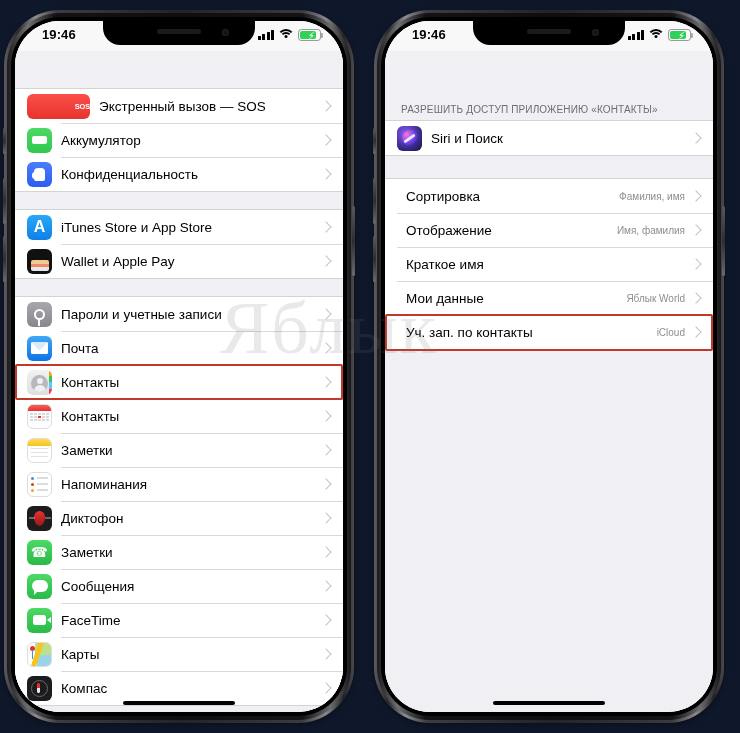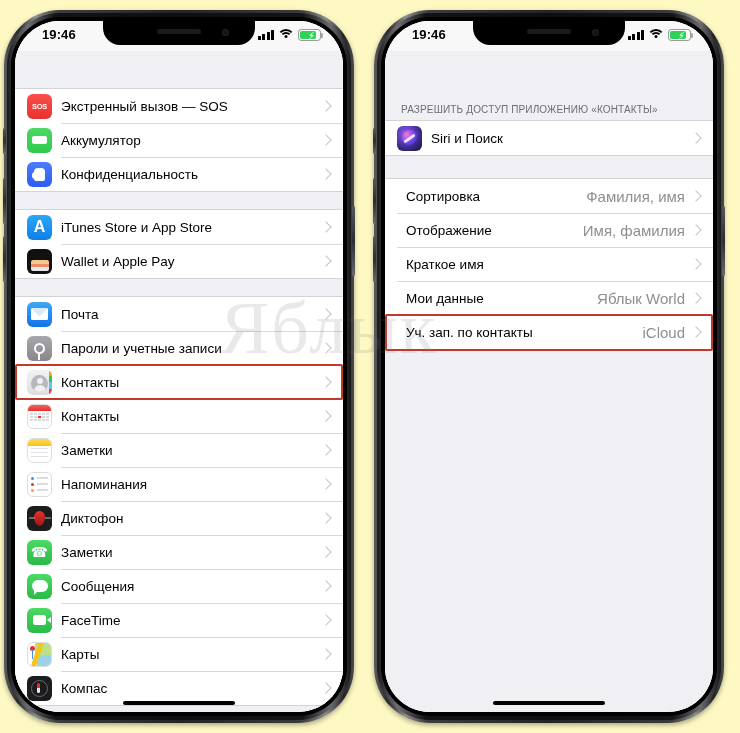--- a/index.html
+++ b/index.html
@@ -1,17 +1,17 @@
 <!DOCTYPE html>
 <html><head>
 <meta charset="utf-8">
 <style>
   html,body{margin:0;padding:0;background:#ffffff;}
   body{width:740px;height:733px;overflow:hidden;font-family:"Liberation Sans","DejaVu Sans",sans-serif;-webkit-font-smoothing:antialiased;}
-  .stage{position:relative;width:740px;height:733px;background:#fef9c3;}
+  .stage{position:relative;width:740px;height:733px;background:#0f172a;}
 
   
   .phone{position:absolute;top:10px;width:350px;height:713px;}
   .phone.left{left:4px;}
   .phone.right{left:374px;}
 
   .band-outer{position:absolute;inset:0;border-radius:56px;
      background:linear-gradient(90deg,#5c5c5e 0%,#2a2a2c 4%,#8e8e90 9%,#3d3d3f 15%,#242426 50%,#3a3a3c 85%,#8a8a8c 92%,#232325 97%,#4a4a4c 100%);
      box-shadow:0 2px 5px rgba(0,0,0,.35);}
   .band-mid{position:absolute;inset:3px;border-radius:53px;
@@ -63,35 +63,35 @@
   .scroll{position:absolute;top:67px;left:0;right:0;bottom:0;background:#efeff4;}
   .gap{height:17px;background:#efeff4;}
   .gap.sm{height:11px;}
   .gap.lg{height:22px;}
   .group{background:#fff;border-top:.5px solid #d3d3d6;border-bottom:.5px solid #d3d3d6;}
   .row{position:relative;display:flex;align-items:center;height:34px;padding-left:12px;background:#fff;cursor:pointer;}
   .row + .row::before{content:"";position:absolute;left:46px;right:0;top:0;height:.5px;background:#d8d8da;}
   .row.noicon + .row.noicon::before{left:12px;}
   .row .ico{width:25px;height:25px;border-radius:6px;flex:none;position:relative;overflow:hidden;}
   .row .lbl{margin-left:9px;font-size:13.5px;color:#000;white-space:nowrap;}
-  .row .val{margin-left:auto;font-size:15px;color:#8e8e93;white-space:nowrap;padding-right:5px;}
+  .row .val{margin-left:auto;font-size:10px;color:#8e8e93;white-space:nowrap;padding-right:5px;}
   .row .chev{margin-left:auto;flex:none;margin-right:13px;width:7px;height:7px;border-top:1.6px solid #c4c4c6;border-right:1.6px solid #c4c4c6;transform:rotate(45deg);}
   .row .val + .chev{margin-left:2px;}
   .row.noicon{padding-left:12px;}
   .row.link .lbl{color:#007aff;}
   .sechdr{font-size:10px;color:#6d6d72;letter-spacing:.15px;padding:16px 0 5px 16px;text-transform:uppercase;}
 
   
   .hl{position:absolute;left:0;right:0;border:2.5px solid #c0392b;border-radius:2px;box-sizing:border-box;pointer-events:none;z-index:4;}
 
   
   .homebar{position:absolute;bottom:7px;left:50%;transform:translateX(-50%);width:112px;height:4px;border-radius:3px;background:#000;z-index:7;}
 
   
-  .i-sos{background:linear-gradient(180deg,#fb4e4a,#e8332e);display:flex;align-items:center;justify-content:center;}
+  .i-sos{background:linear-gradient(180deg,#fb4e4a,#e8332e);display:flex;align-items:center;justify-content:flex-end;padding-left:38px;}
   .i-sos span{color:#fff;font-size:7.5px;font-weight:700;letter-spacing:-.2px;}
   .i-batt{background:linear-gradient(180deg,#4cd964,#2fc94e);display:flex;align-items:center;justify-content:center;}
   .i-batt b{display:block;width:15px;height:8px;background:#fff;border-radius:2px;}
   .i-priv{background:linear-gradient(180deg,#4a7dfd,#2b5df0);display:flex;align-items:center;justify-content:center;}
   .i-priv b{display:block;width:11px;height:13px;background:#fff;border-radius:4px 4px 2px 2px;position:relative;}
   .i-priv b::before{content:"";position:absolute;left:-2.5px;top:4px;width:4px;height:7px;background:#fff;border-radius:3px 0 0 3px;}
   .i-store{background:linear-gradient(180deg,#2aa8f7,#0f7fe8);display:flex;align-items:center;justify-content:center;color:#fff;font-size:16px;font-weight:700;line-height:1;}
   .i-wallet{background:#111;display:flex;align-items:flex-end;justify-content:center;padding-bottom:3px;box-sizing:border-box;}
   .i-wallet b{display:block;width:18px;height:11px;border-radius:2px;background:linear-gradient(180deg,#f3c98d 0 33%,#eb8b6a 33% 66%,#e8e8ea 66% 100%);}
   .i-pass{background:linear-gradient(180deg,#a7a7ac,#87878d);display:flex;align-items:center;justify-content:center;}
@@ -232,31 +232,31 @@
                 </div>
               <div class="lbl">Wallet и Apple Pay</div>
               <div class="chev"></div>
             </div>
           </div>
 
           <div class="gap"></div>
 
           <div class="group" style="position:relative;">
             <div class="row">
+              <div class="ico i-pass">
+                  <b></b>
+                </div>
+              <div class="lbl">Пароли и учетные записи</div>
+              <div class="chev"></div>
+            </div>
+            <div class="row">
               <div class="ico i-mail">
                   <b></b>
                 </div>
               <div class="lbl">Почта</div>
-              <div class="chev"></div>
-            </div>
-            <div class="row">
-              <div class="ico i-pass">
-                  <b></b>
-                </div>
-              <div class="lbl">Пароли и учетные записи</div>
               <div class="chev"></div>
             </div>
             <div class="row">
               <div class="ico i-cont">
                   <span class="pic"></span>
                   <span class="tabs"></span>
                 </div>
               <div class="lbl">Контакты</div>
               <div class="chev"></div>
               <div class="hl" style="top:-1px;bottom:-1px;"></div>

